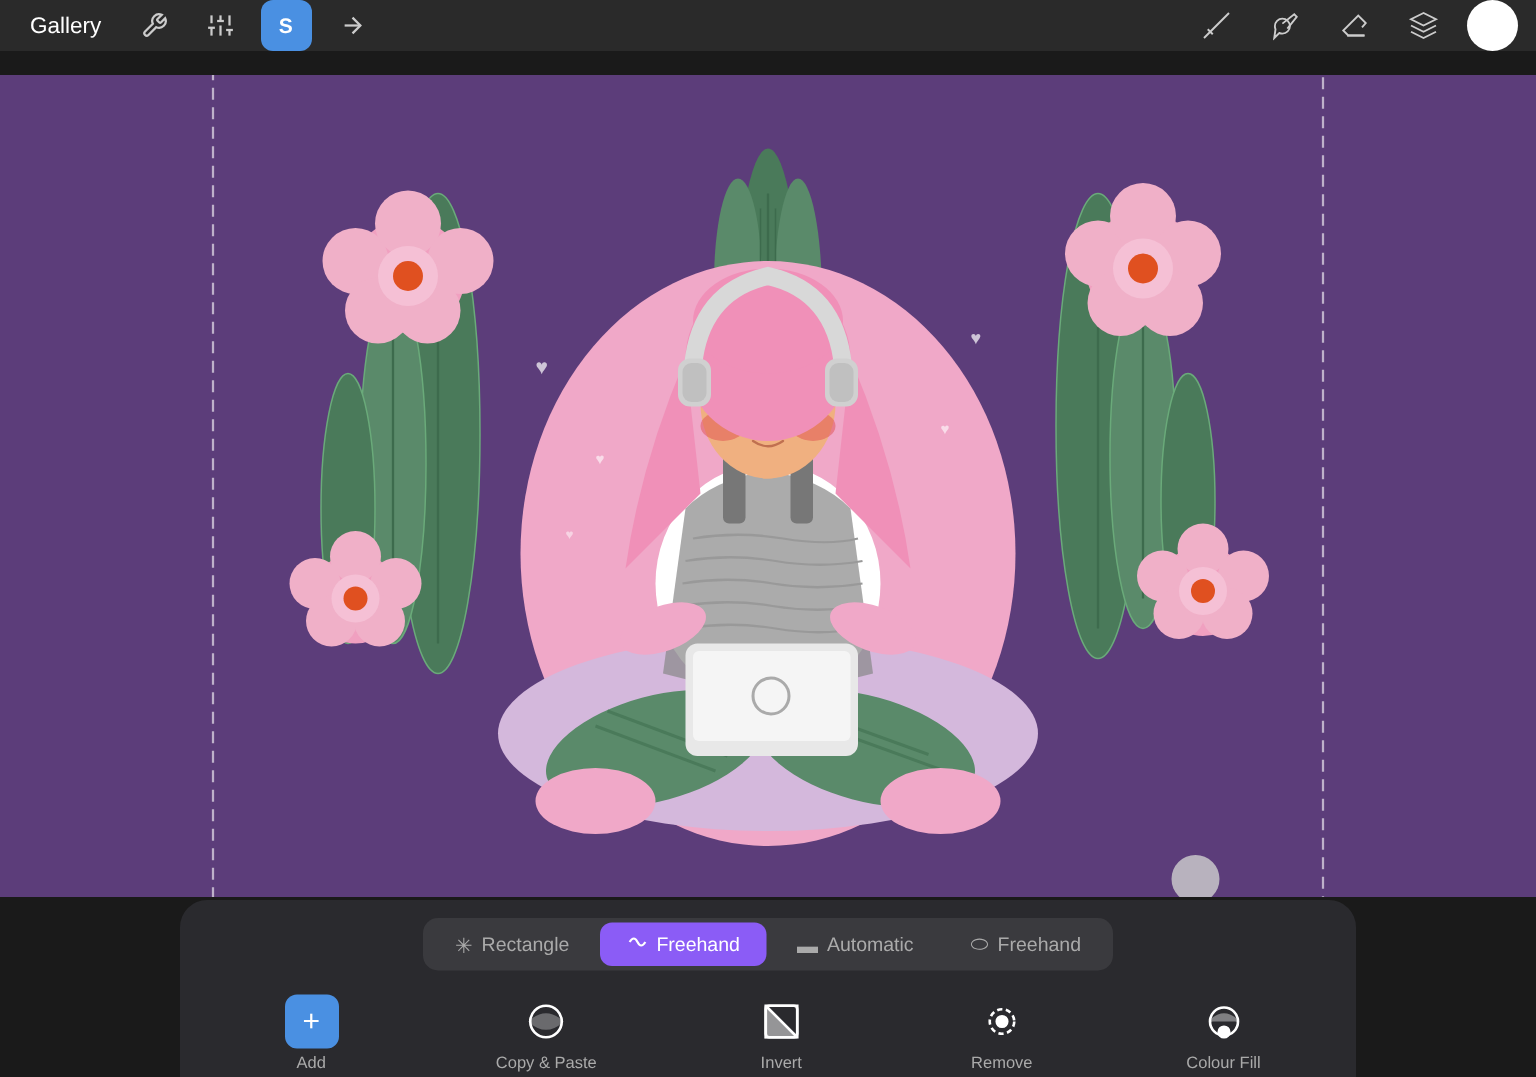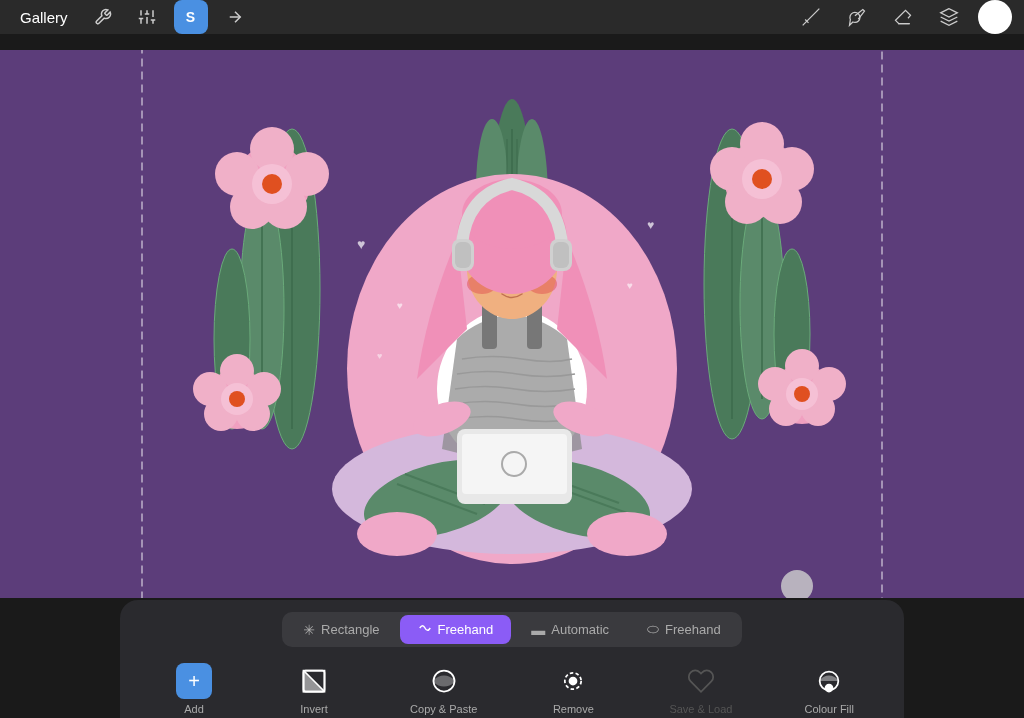--- a/index.html
+++ b/index.html
@@ -410,57 +410,49 @@
       <div class="btn-icon">
         <div style="background:#4a90e2;border-radius:8px;width:36px;height:36px;display:flex;align-items:center;justify-content:center;color:#fff;font-size:20px;font-weight:300">+</div>
       </div>
       <span class="btn-label">Add</span>
     </div>
 
 
     <div class="action-btn">
       <div class="btn-icon">
         <svg width="28" height="28" viewBox="0 0 24 24" fill="none" stroke="white" stroke-width="1.5">
+          <circle cx="12" cy="12" r="9"></circle>
+          <path d="M3 12 Q12 4 21 12 Q12 20 3 12 Z" fill="white" opacity="0.3"></path>
+        </svg>
+      </div>
+      <span class="btn-label">Copy &amp; Paste</span>
+    </div>
+
+    <div class="action-btn">
+      <div class="btn-icon">
+        <svg width="28" height="28" viewBox="0 0 24 24" fill="none" stroke="white" stroke-width="1.5">
           <rect x="3" y="3" width="18" height="18" rx="2"></rect>
           <path d="M3 3 L21 21" stroke="white"></path>
           <path d="M3 3 h18 v18 H3 Z" fill="none"></path>
           <path d="M3 3 L3 21 L21 21" fill="white" opacity="0.5"></path>
         </svg>
       </div>
       <span class="btn-label">Invert</span>
-    </div>
-
-    <div class="action-btn">
-      <div class="btn-icon">
-        <svg width="28" height="28" viewBox="0 0 24 24" fill="none" stroke="white" stroke-width="1.5">
-          <circle cx="12" cy="12" r="9"></circle>
-          <path d="M3 12 Q12 4 21 12 Q12 20 3 12 Z" fill="white" opacity="0.3"></path>
-        </svg>
-      </div>
-      <span class="btn-label">Copy &amp; Paste</span>
     </div>
 
     <div class="action-btn">
       <div class="btn-icon">
         <svg width="28" height="28" viewBox="0 0 24 24" fill="none" stroke="white" stroke-width="1.5">
           <circle cx="12" cy="12" r="7" stroke-dasharray="3,2"></circle>
           <circle cx="12" cy="12" r="3" fill="white"></circle>
         </svg>
       </div>
       <span class="btn-label">Remove</span>
     </div>
 
-    <div class="action-btn disabled">
-      <div class="btn-icon" style="color:#555">
-        <svg width="28" height="28" viewBox="0 0 24 24" fill="none" stroke="#555" stroke-width="1.5">
-          <path d="M20.84 4.61a5.5 5.5 0 0 0-7.78 0L12 5.67l-1.06-1.06a5.5 5.5 0 0 0-7.78 7.78l1.06 1.06L12 21.23l7.78-7.78 1.06-1.06a5.5 5.5 0 0 0 0-7.78z"></path>
-        </svg>
-      </div>
-      <span class="btn-label" style="color:#555">Save &amp; Load</span>
-    </div>
 
     <div class="action-btn">
       <div class="btn-icon">
         <svg width="28" height="28" viewBox="0 0 24 24" fill="none" stroke="white" stroke-width="1.5">
           <circle cx="12" cy="12" r="8"></circle>
           <path d="M4 12 Q12 4 20 12" fill="white" opacity="0.4"></path>
           <circle cx="12" cy="18" r="3" fill="white"></circle>
         </svg>
       </div>
       <span class="btn-label">Colour Fill</span>

